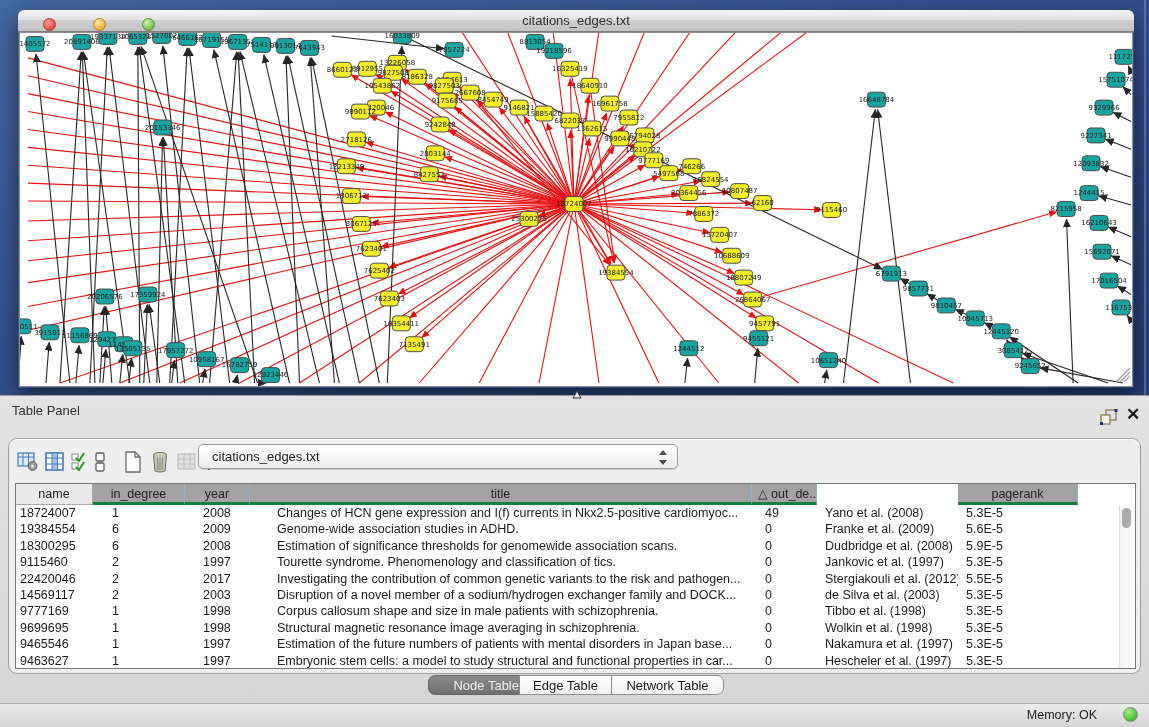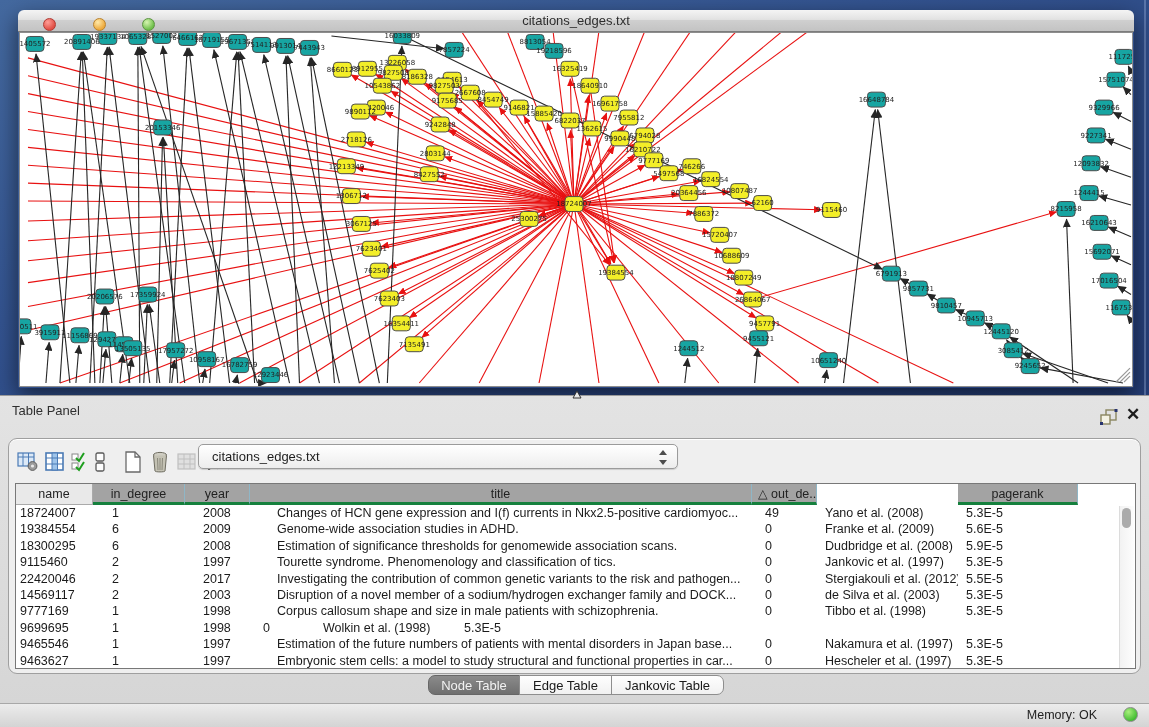--- a/index.html
+++ b/index.html
@@ -62,21 +62,21 @@
     overflow:hidden;white-space:nowrap;}
   .vscroll{position:absolute;right:1px;top:22px;width:14px;height:162px;background:linear-gradient(90deg,#f2f2f2,#fdfdfd);
     border-left:1px solid #dcdcdc;}
   .vthumb{position:absolute;left:2px;top:2px;width:9px;height:20px;border-radius:5px;background:#ababab;}
 
   .segbar{position:absolute;left:0;top:279px;width:100%;height:22px;}
   .seg{position:absolute;top:0;height:20px;box-sizing:border-box;border:1px solid #8e8e8e;
     background:linear-gradient(180deg,#fefefe,#f1f1f1);font-size:13px;color:#1a1a1a;
     text-align:center;line-height:19px;}
   .seg.sel{background:linear-gradient(180deg,#8b8b8b,#6f6f6f);color:#f2f2f2;border-color:#666;}
-  .seg.first{border-radius:7px 0 0 7px;}
+  .seg.first{border-radius:7px 0 0 7px;text-align:right;}
   .seg.last{border-radius:0 7px 7px 0;}
 
   .statusbar{position:absolute;left:0;bottom:0;width:100%;height:24px;
     background:linear-gradient(180deg,#ececec,#d4d4d4);border-top:1px solid #a8a8a8;box-sizing:border-box;}
   .mem{position:absolute;right:52px;top:4px;font-size:12.5px;color:#222;}
   .memdot{position:absolute;right:11px;top:3px;width:15px;height:15px;border-radius:50%;
     background:radial-gradient(circle at 35% 30%,#a8ef7c,#3fbb30 75%);border:1px solid #8a8a8a;box-sizing:border-box;}
 </style>
 </head>
 <body>
@@ -837,20 +837,21 @@
               <div class="tcell" style="width: 65px; padding-left: 18px;">1998</div>
               <div class="tcell" style="width: 502px; padding-left: 27px;">Corpus callosum shape and size in male patients with schizophrenia.</div>
               <div class="tcell" style="width: 65px; padding-left: 13px;">0</div>
               <div class="tcell" style="width: 141px; padding-left: 8px;">Tibbo et al. (1998)</div>
               <div class="tcell" style="width: 120px; padding-left: 8px;">5.3E-5</div>
             </div>
             <div class="trow">
               <div class="tcell" style="width: 77px; padding-left: 4px;">9699695</div>
               <div class="tcell" style="width: 92px; padding-left: 19px;">1</div>
               <div class="tcell" style="width: 65px; padding-left: 18px;">1998</div>
+              <div class="tcell" style="width: 502px; padding-left: 27px;">Structural magnetic resonance image averaging in schizophrenia.</div>
               <div class="tcell" style="width: 65px; padding-left: 13px;">0</div>
               <div class="tcell" style="width: 141px; padding-left: 8px;">Wolkin et al. (1998)</div>
               <div class="tcell" style="width: 120px; padding-left: 8px;">5.3E-5</div>
             </div>
             <div class="trow">
               <div class="tcell" style="width: 77px; padding-left: 4px;">9465546</div>
               <div class="tcell" style="width: 92px; padding-left: 19px;">1</div>
               <div class="tcell" style="width: 65px; padding-left: 18px;">1997</div>
               <div class="tcell" style="width: 502px; padding-left: 27px;">Estimation of the future numbers of patients with mental disorders in Japan base...</div>
               <div class="tcell" style="width: 65px; padding-left: 13px;">0</div>
@@ -869,21 +870,21 @@
           </div>
         <div class="vscroll">
           <div class="vthumb"></div>
         </div>
       </div>
     </div>
 
     <div class="segbar">
       <div class="seg sel first" style="left:428px;width:92px;">Node Table</div>
       <div class="seg" style="left:519px;width:93px;">Edge Table</div>
-      <div class="seg last" style="left:611px;width:113px;">Jankovic Table</div>
+      <div class="seg last" style="left:611px;width:113px;">Network Table</div>
     </div>
 
     <div class="statusbar">
       <span class="mem">Memory: OK</span>
       <span class="memdot"></span>
     </div>
   </div>
 </div>
 
 </body></html>

